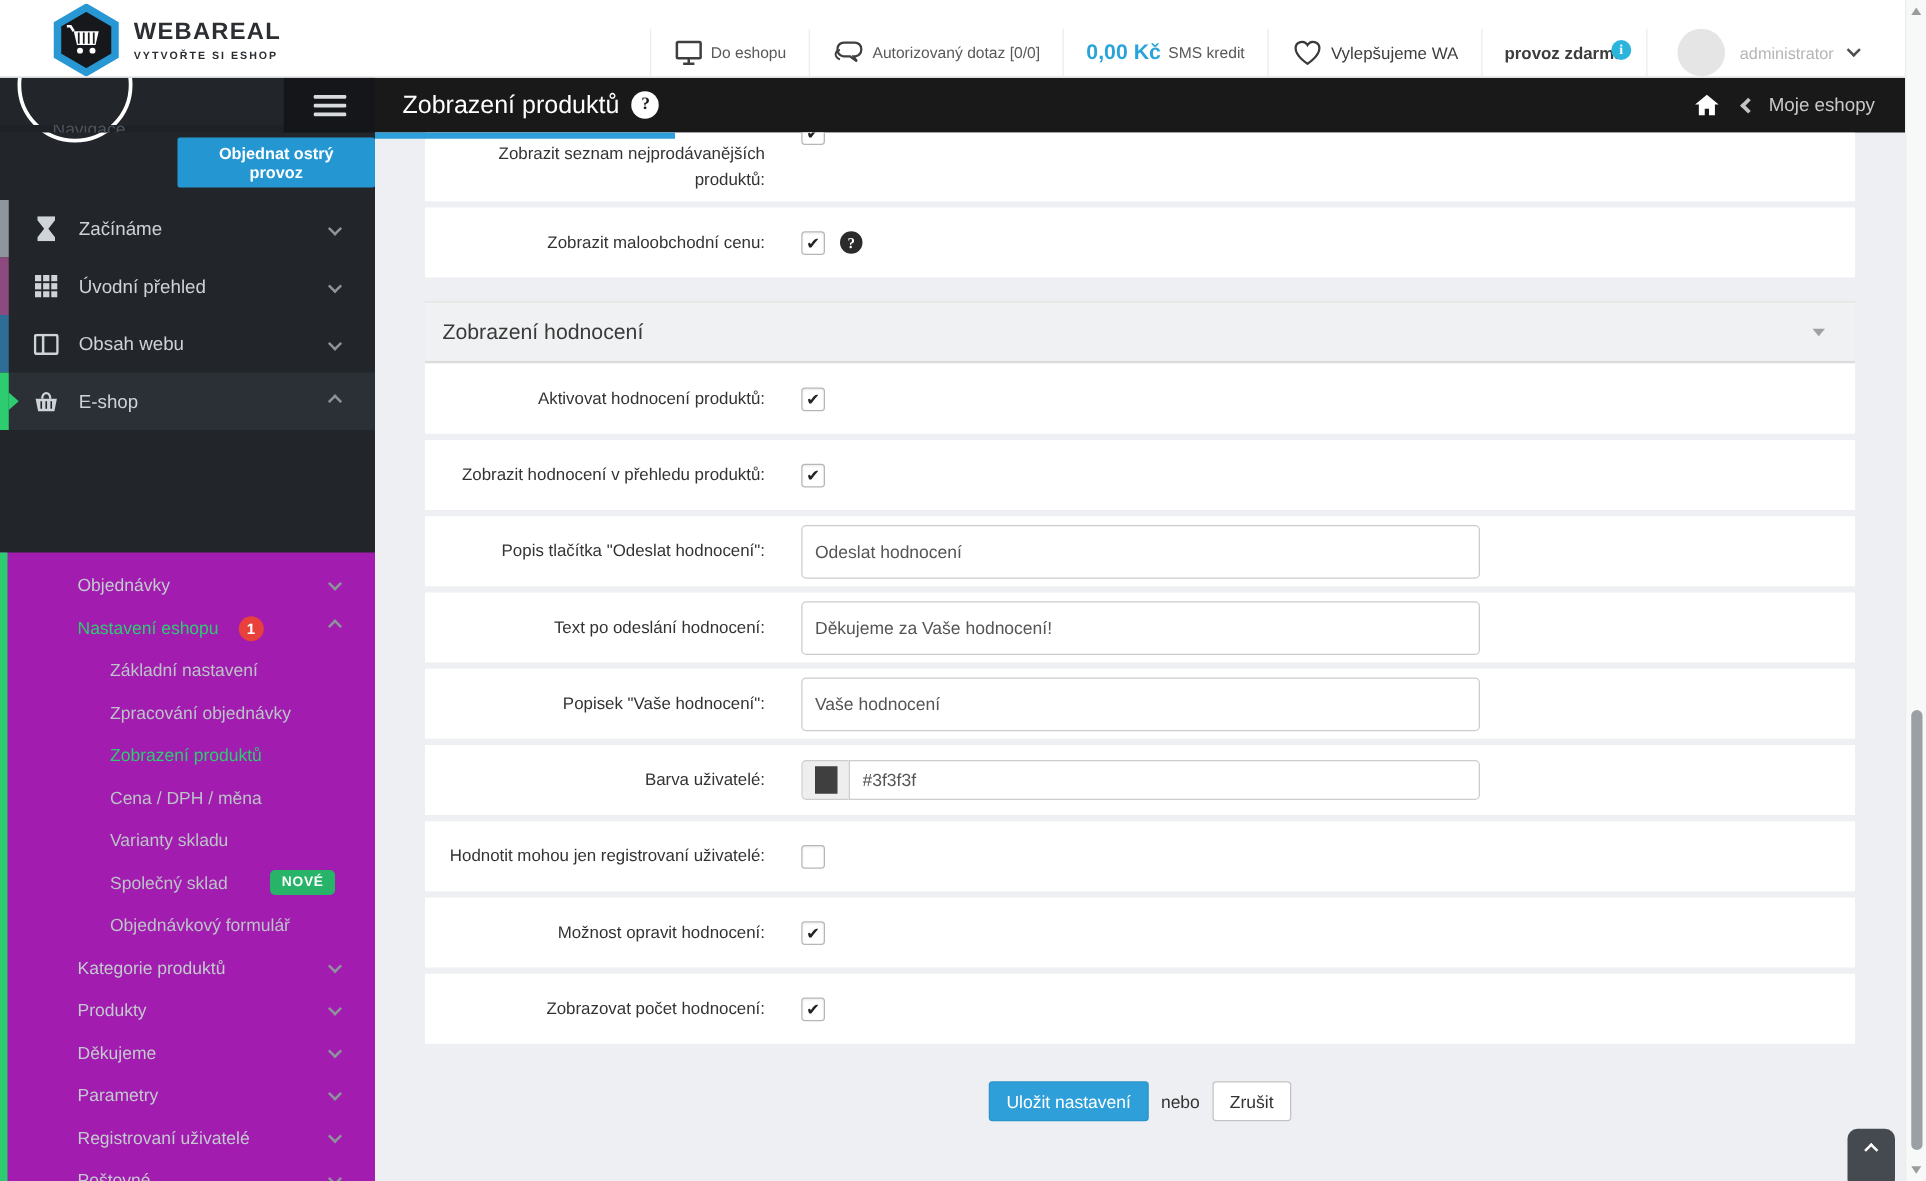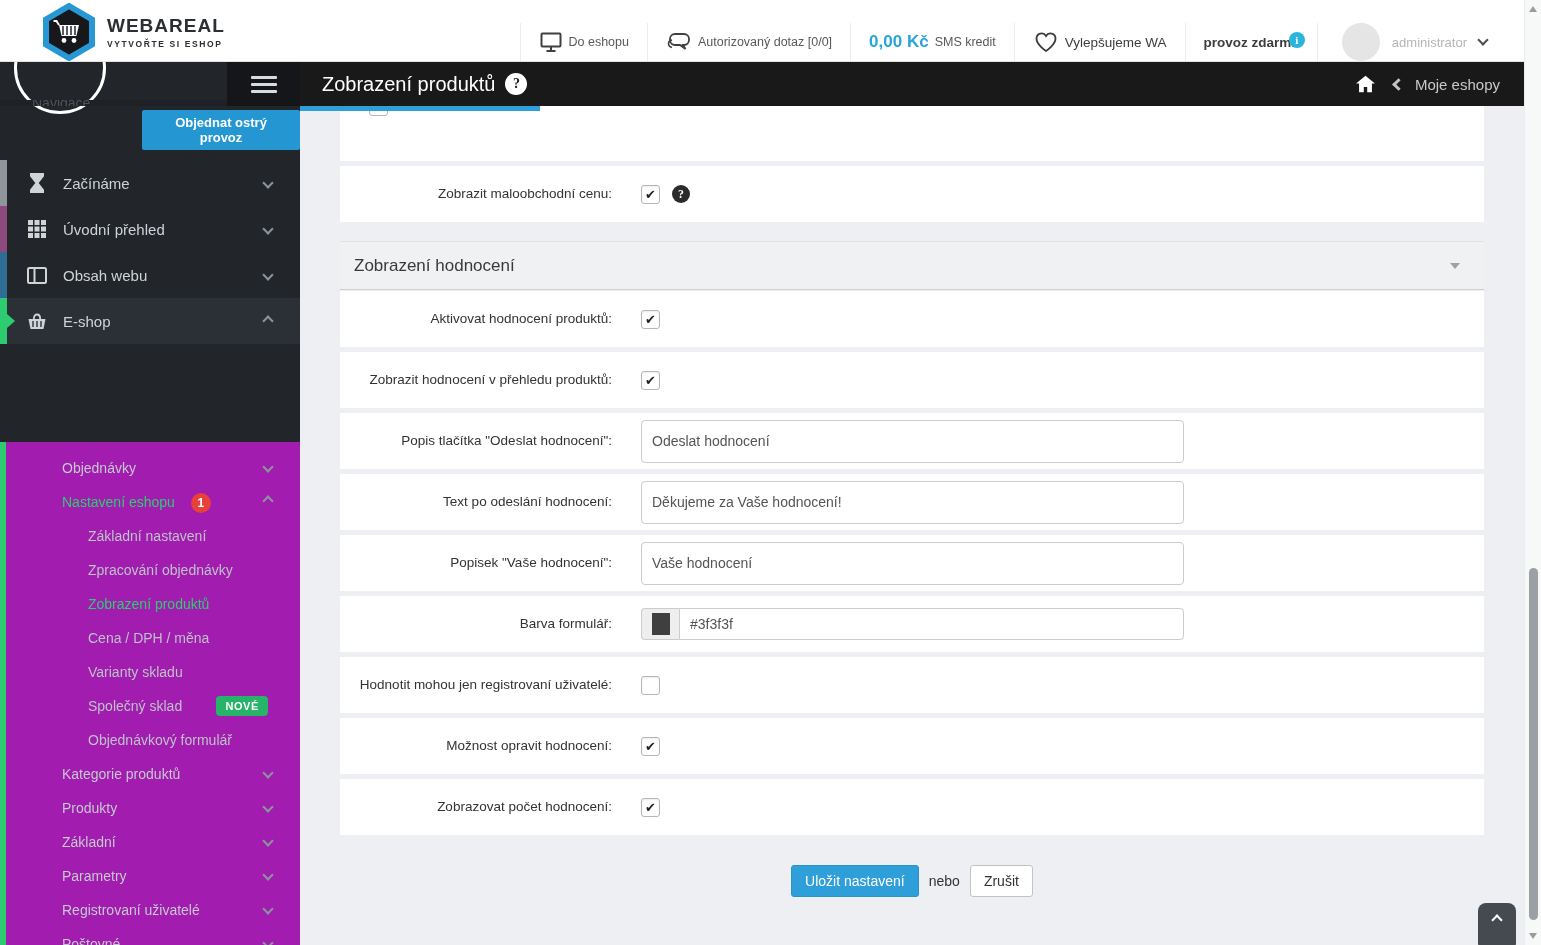--- a/index.html
+++ b/index.html
@@ -21,21 +21,21 @@
   .cell.user { flex-direction:row; gap:12px; padding:0 24px; }
   .avatar { width:38px; height:38px; border-radius:50%; background:#e5e5e5; }
   .user-name { font-size:13px; color:#b5b5b5; }
   .chev { width:8px; height:8px; border-right:2px solid #8d949b; border-bottom:2px solid #8d949b; transform:rotate(45deg); display:inline-block; }
   .chev.up { transform:rotate(225deg); }
   .user .chev { border-color:#4e4e4e; margin-top:-4px; }
 
   
   .sidebar { position:absolute; left:0; top:62px; width:300px; bottom:0; background:#22262b; z-index:10; overflow:hidden; }
   .sb-top { position:relative; z-index:3; height:44px; display:flex; }
-  .nav-input { flex:1; background:#1e2226; border:0; outline:none; color:#9aa0a6; padding-left:32px; font-size:14px; font-family:"Liberation Sans",sans-serif;margin-top:38px; }
+  .nav-input { flex:1; background:#1e2226; border:0; outline:none; color:#9aa0a6; padding-left:42px; font-size:14px; font-family:"Liberation Sans",sans-serif;margin-top:38px; }
   .nav-input::placeholder { color:#4d545b; }
   .hamb { width:73px; background:#141619; display:flex; flex-direction:column; gap:4px; align-items:center; justify-content:center; cursor:pointer; }
   .hamb span { width:26px; height:3px; background:#d8dbdd; border-radius:1px; }
   .avatar-ring { position:absolute; left:14px; top:-40px; width:92px; height:92px; border:3px solid #fff; border-radius:50%; z-index:1; }
   .order-btn { position:absolute; left:142px; top:48px; background:#2497d3; color:#fff; font-size:13px; font-weight:600; padding:5px 11px; border:0; border-radius:2px; z-index:4; cursor:pointer; font-family:"Liberation Sans",sans-serif; }
   .menu { position:absolute; top:98px; left:0; right:0; bottom:0; z-index:2; }
   .mi { position:relative; height:46px; display:flex; align-items:center; color:#ced3d7; font-size:15px; cursor:pointer; }
   .mi .stripe { position:absolute; left:0; top:0; bottom:0; width:7px; }
   .s-gray{background:#8e959c;} .s-purple{background:#8c4a7e;} .s-blue{background:#2e6e96;} .s-green{background:#2ecc71;}
   .mi .ic { margin-left:27px; width:20px; display:flex; justify-content:center; }
@@ -228,21 +228,21 @@
       <div class="si si2"><span class="green-txt">Zobrazení produktů</span></div>
       <div class="si si2"><span>Cena / DPH / měna</span></div>
       <div class="si si2"><span>Varianty skladu</span></div>
       <div class="si si2">
         <span>Společný sklad</span>
         <span class="badge-nove">NOVÉ</span>
       </div>
       <div class="si si2"><span>Objednávkový formulář</span></div>
       <div class="si"><span>Kategorie produktů</span><span class="chev"></span></div>
       <div class="si"><span>Produkty</span><span class="chev"></span></div>
-      <div class="si"><span>Základní</span><span class="chev"></span></div>
+      <div class="si"><span>Děkujeme</span><span class="chev"></span></div>
       <div class="si"><span>Parametry</span><span class="chev"></span></div>
       <div class="si"><span>Registrovaní uživatelé</span><span class="chev"></span></div>
       <div class="si"><span>Poštovné</span><span class="chev"></span></div>
 
     </div>
   </nav>
 </aside>
 
 <div class="main">
   <div class="titlebar">
@@ -253,20 +253,24 @@
       <path d="M12 1l11 9h-3.5v10h-5.5v-6h-4v6H4.5V10H1z" fill="#fff"></path>
     </svg>
     <span class="bchev"></span>
     <span class="breadcrumb">Moje eshopy</span>
   </div>
   <div class="bluestrip"></div>
 
   <div class="rows">
 
     <div class="row first">
+      <div class="lab">
+        <div>Zobrazit seznam nejprodávanějších</div>
+        <div>produktů:</div>
+      </div>
       <div class="ctrl">
         <span class="cb">✔</span>
       </div>
     </div>
 
     <div class="row gap-big">
       <div class="lab">Zobrazit maloobchodní cenu:</div>
       <div class="ctrl">
         <span class="cb">✔</span>
         <span class="help-circle-dark">?</span>
@@ -307,21 +311,21 @@
     </div>
 
     <div class="row">
       <div class="lab">Popisek "Vaše hodnocení":</div>
       <div class="ctrl">
           <input class="inp" value="Vaše hodnocení" style="">
         </div>
     </div>
 
     <div class="row">
-      <div class="lab">Barva formulář:</div>
+      <div class="lab">Barva uživatelé:</div>
       <div class="ctrl">
         <div class="cgroup">
           <span class="addon">
               <span class="swatch"></span>
             </span>
           <input class="cinp" value="#3f3f3f" style="">
         </div>
       </div>
     </div>
 

